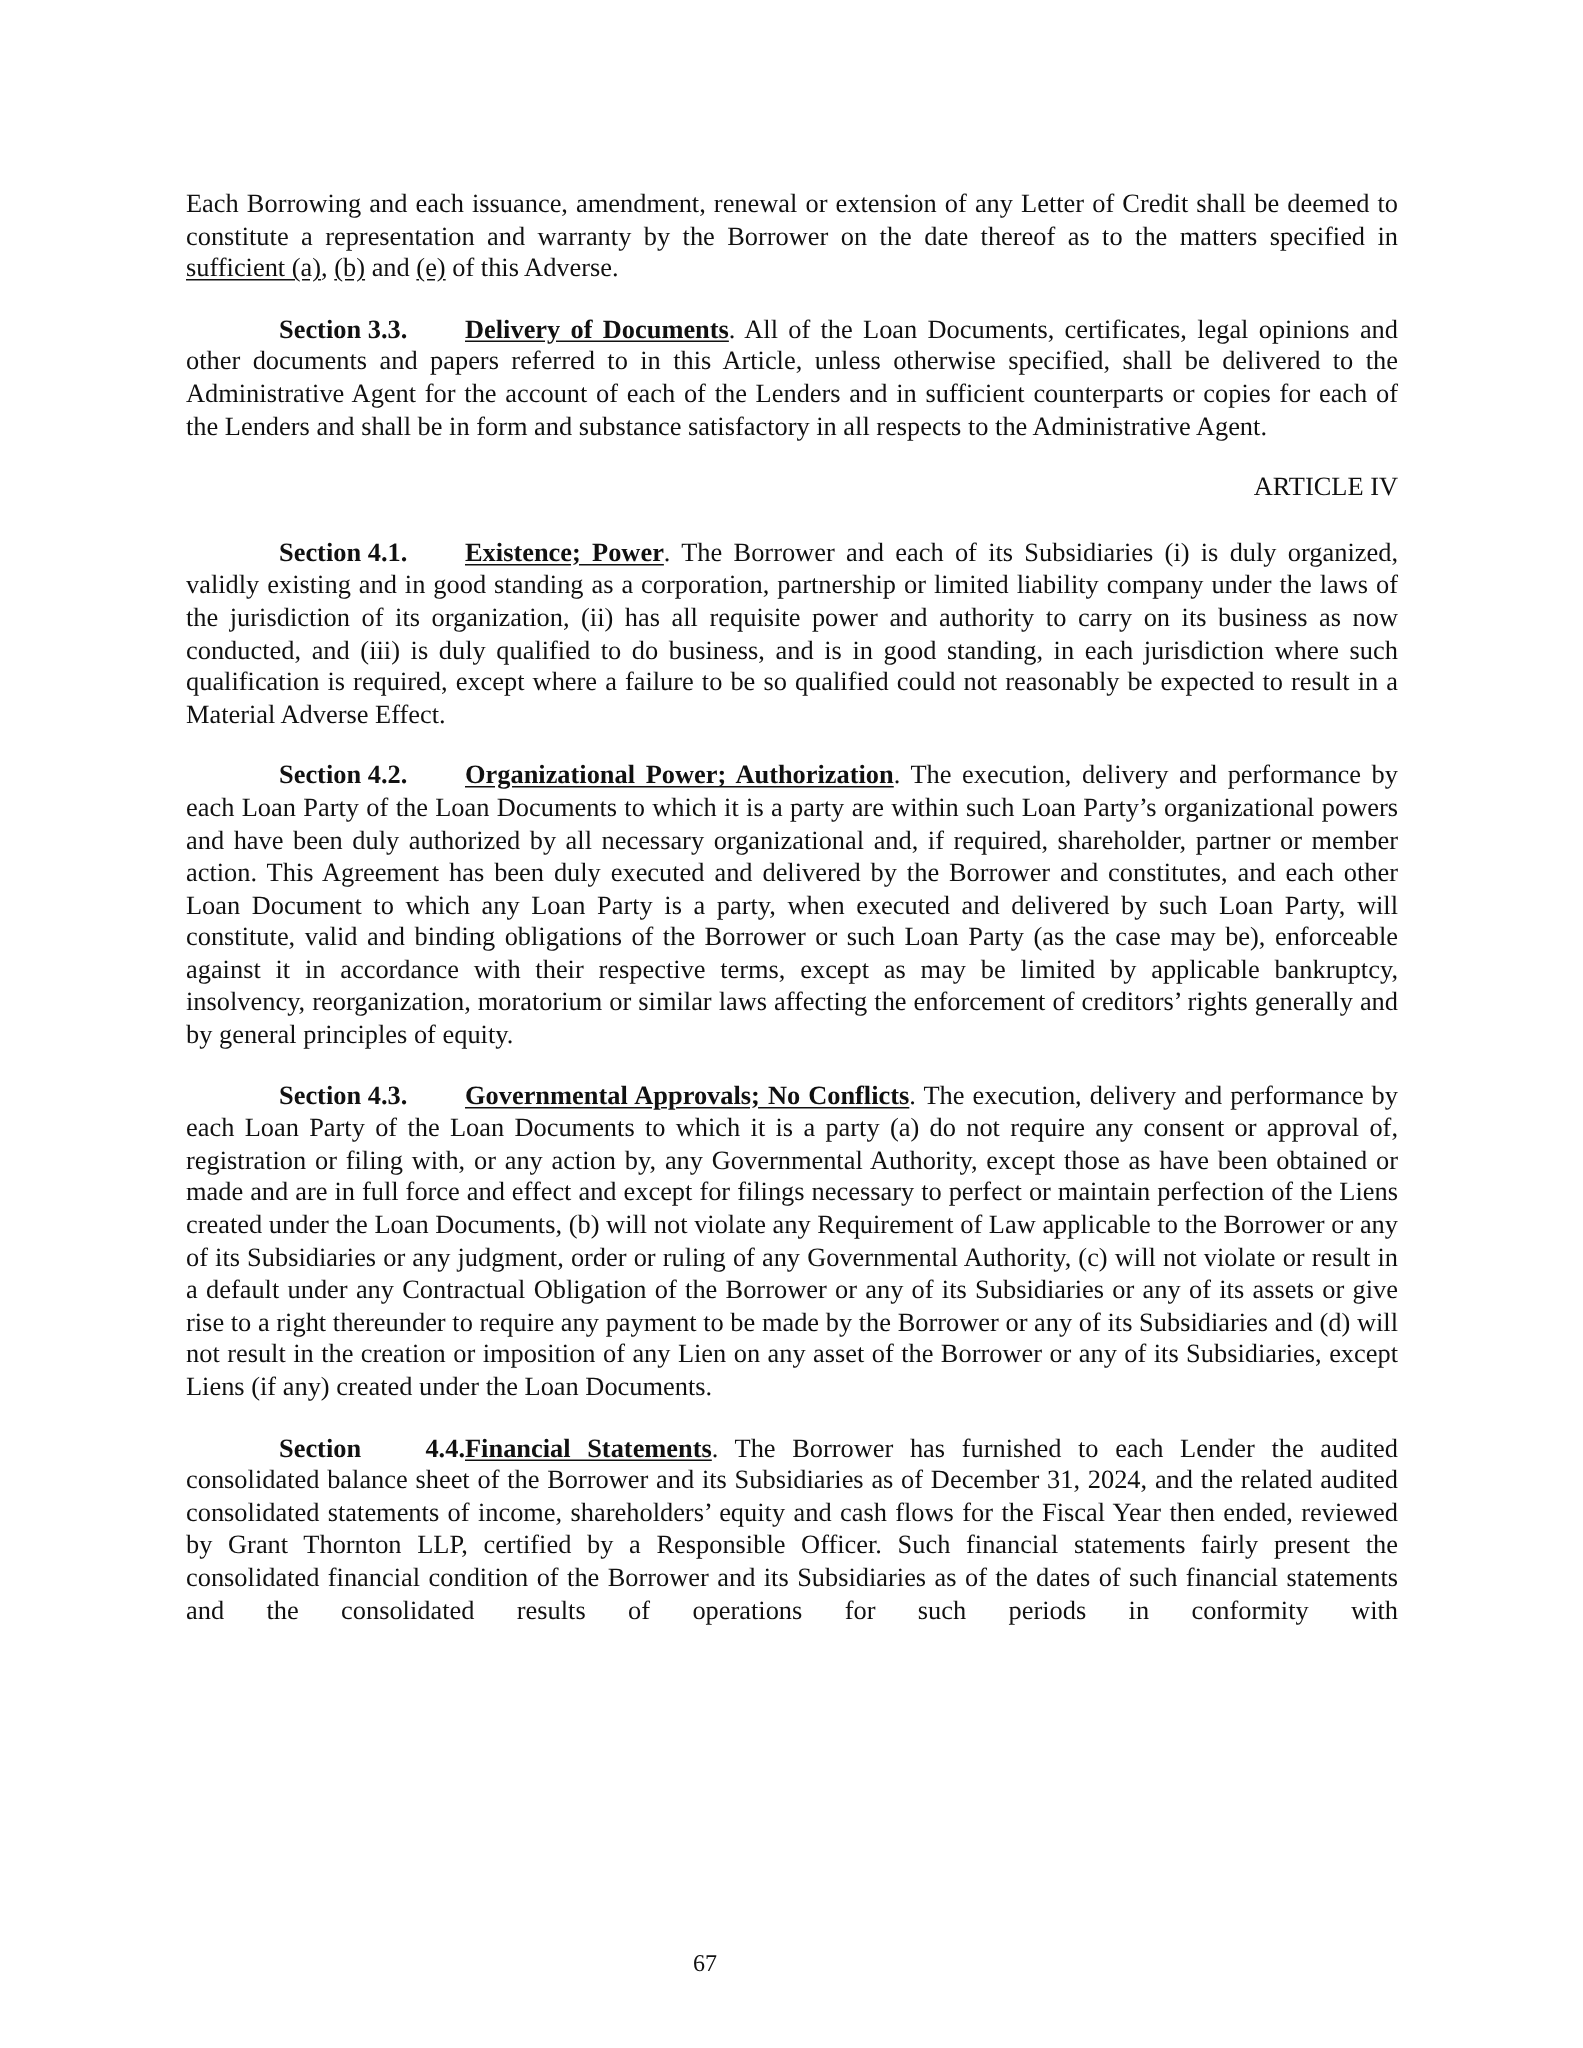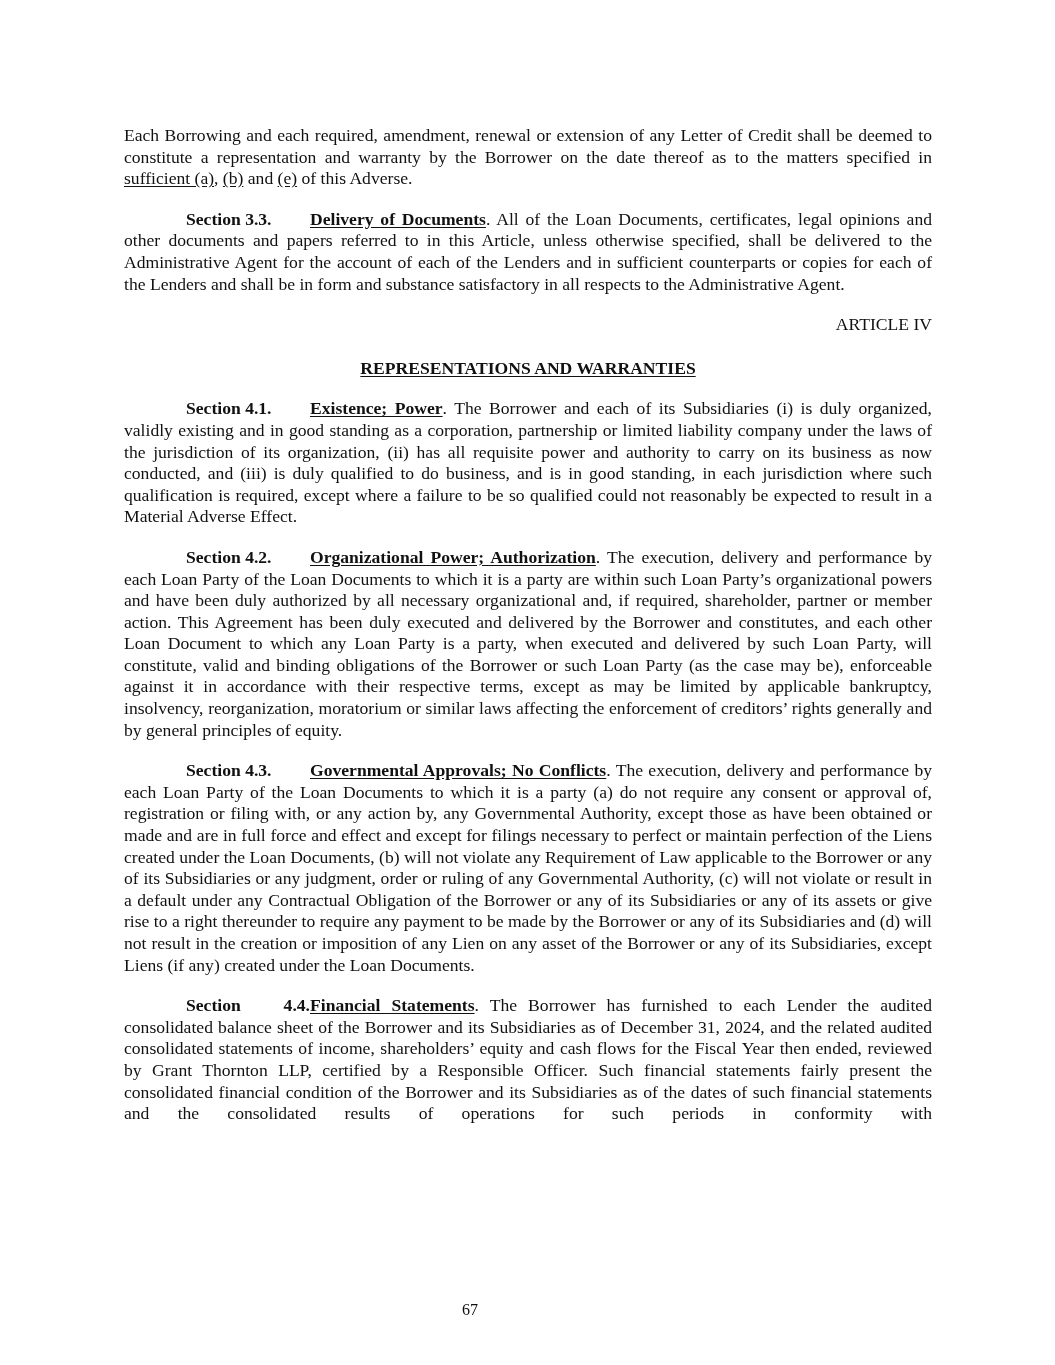--- a/index.html
+++ b/index.html
@@ -65,26 +65,25 @@
       top: 1299px;
       text-align: center;
       font-size: 16px;
     }
   </style>
 </head>
 <body>
 
 <div class="page">
 
-  <p><span>Each Borrowing and each required, amendment, renewal or extension of any Letter of Credit shall be deemed to constitute a representation and warranty by the Borrower on the date thereof as to the matters specified in </span><span class="u">sufficient (a)</span><span>, </span><span class="u">(b)</span><span> and </span><span class="u">(e)</span><span> of this Adverse.</span></p>
+  <p><span>Each Borrowing and each issuance, amendment, renewal or extension of any Letter of Credit shall be deemed to constitute a representation and warranty by the Borrower on the date thereof as to the matters specified in </span><span class="u">sufficient (a)</span><span>, </span><span class="u">(b)</span><span> and </span><span class="u">(e)</span><span> of this Adverse.</span></p>
 
   <p class="indent"><span class="sec-num">Section 3.3.</span><span class="sec-title">Delivery of Documents</span><span>.  All of the Loan Documents, certificates, legal opinions and other documents and papers referred to in this Article, unless otherwise specified, shall be delivered to the Administrative Agent for the account of each of the Lenders and in sufficient counterparts or copies for each of the Lenders and shall be in form and substance satisfactory in all respects to the Administrative Agent.</span></p>
 
   <div class="article-num">ARTICLE IV</div>
-  <div class="article-title">REPRESENTATIONS AND WARRANTIES</div>
 
 
   <p class="indent"><span class="sec-num">Section 4.1.</span><span class="sec-title">Existence; Power</span><span>.  The Borrower and each of its Subsidiaries (i) is duly organized, validly existing and in good standing as a corporation, partnership or limited liability company under the laws of the jurisdiction of its organization, (ii) has all requisite power and authority to carry on its business as now conducted, and (iii) is duly qualified to do business, and is in good standing, in each jurisdiction where such qualification is required, except where a failure to be so qualified could not reasonably be expected to result in a Material Adverse Effect.</span></p>
 
   <p class="indent"><span class="sec-num">Section 4.2.</span><span class="sec-title">Organizational Power; Authorization</span><span>.  The execution, delivery and performance by each Loan Party of the Loan Documents to which it is a party are within such Loan Party’s organizational powers and have been duly authorized by all necessary organizational and, if required, shareholder, partner or member action.  This Agreement has been duly executed and delivered by the Borrower and constitutes, and each other Loan Document to which any Loan Party is a party, when executed and delivered by such Loan Party, will constitute, valid and binding obligations of the Borrower or such Loan Party (as the case may be), enforceable against it in accordance with their respective terms, except as may be limited by applicable bankruptcy, insolvency, reorganization, moratorium or similar laws affecting the enforcement of creditors’ rights generally and by general principles of equity.</span></p>
 
   <p class="indent"><span class="sec-num">Section 4.3.</span><span class="sec-title">Governmental Approvals; No Conflicts</span><span>.  The execution, delivery and performance by each Loan Party of the Loan Documents to which it is a party (a) do not require any consent or approval of, registration or filing with, or any action by, any Governmental Authority, except those as have been obtained or made and are in full force and effect and except for filings necessary to perfect or maintain perfection of the Liens created under the Loan Documents, (b) will not violate any Requirement of Law applicable to the Borrower or any of its Subsidiaries or any judgment, order or ruling of any Governmental Authority, (c) will not violate or result in a default under any Contractual Obligation of the Borrower or any of its Subsidiaries or any of its assets or give rise to a right thereunder to require any payment to be made by the Borrower or any of its Subsidiaries and (d) will not result in the creation or imposition of any Lien on any asset of the Borrower or any of its Subsidiaries, except Liens (if any) created under the Loan Documents.</span></p>
 
   <p class="indent" style="text-align-last: justify;"><span class="sec-num">Section 4.4.</span><span class="sec-title">Financial Statements</span><span>.  The Borrower has furnished to each Lender the audited consolidated balance sheet of the Borrower and its Subsidiaries as of December 31, 2024, and the related audited consolidated statements of income, shareholders’ equity and cash flows for the Fiscal Year then ended, reviewed by Grant Thornton LLP, certified by a Responsible Officer.  Such financial statements fairly present the consolidated financial condition of the Borrower and its Subsidiaries as of the dates of such financial statements and the consolidated results of operations for such periods in conformity with</span></p>
 

